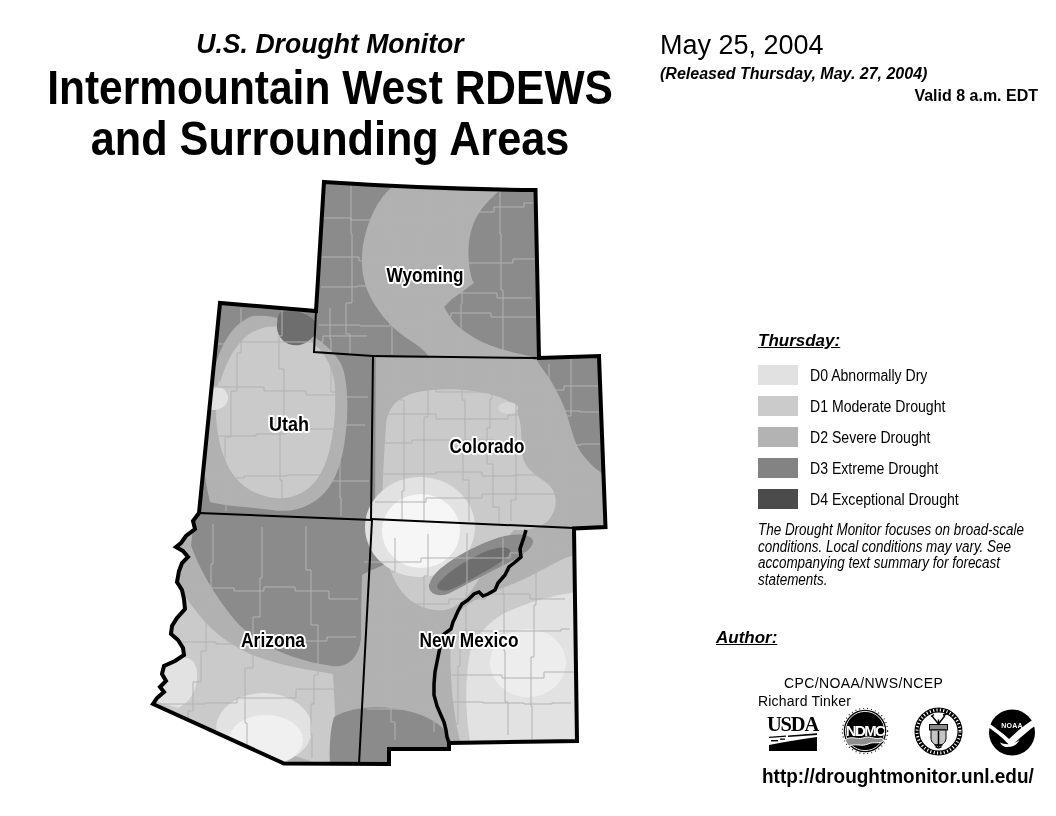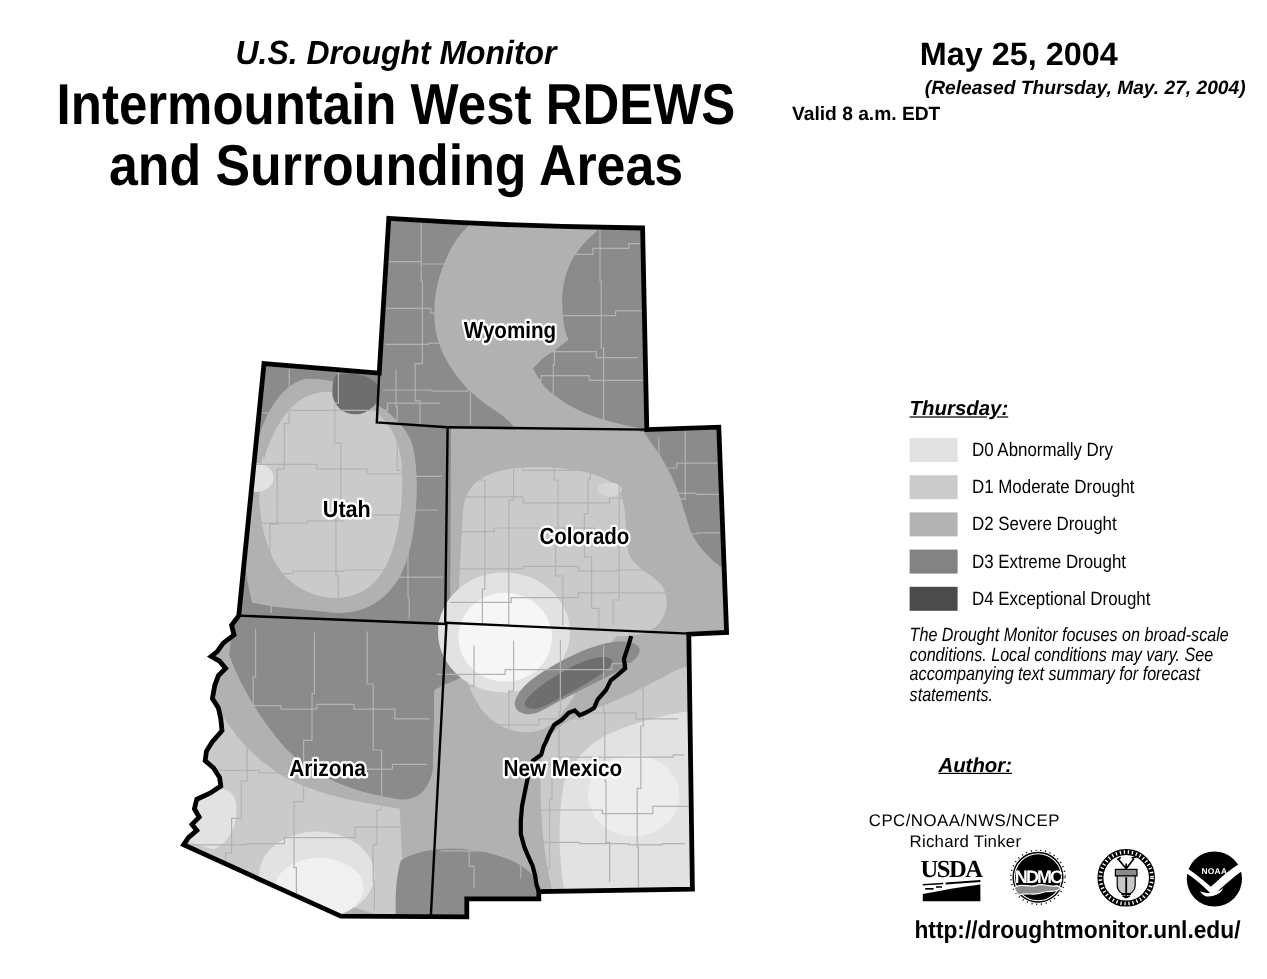--- a/index.html
+++ b/index.html
@@ -6,25 +6,25 @@
 .abs{position:absolute}
 </style></head>
 <body>
 
 <div class="abs" style="left:0;top:28px;width:660px;text-align:center;font-size:28px;font-weight:bold;font-style:italic;transform:scaleX(0.95)">U.S. Drought Monitor</div>
 
 <div class="abs" style="left:0;top:60px;width:660px;text-align:center;font-size:48px;font-weight:bold;transform:scaleX(0.885)">Intermountain West RDEWS</div>
 
 <div class="abs" style="left:0;top:111px;width:660px;text-align:center;font-size:48px;font-weight:bold;transform:scaleX(0.90)">and Surrounding Areas</div>
 
-<div class="abs" style="left:660px;top:30px;width:378px;text-align:center;font-size:27px;font-weight:bold">May 25, 2004</div>
+<div class="abs" style="left:660px;top:30px;width:378px;font-size:27px;font-weight:normal">May 25, 2004</div>
 
-<div class="abs" style="left:660px;top:65px;width:378px;text-align:right;font-size:16px;font-weight:bold;font-style:italic">(Released Thursday, May. 27, 2004)</div>
+<div class="abs" style="left:660px;top:65px;width:378px;text-align:left;font-size:16px;font-weight:bold;font-style:italic">(Released Thursday, May. 27, 2004)</div>
 
-<div class="abs" style="left:660px;top:87px;width:378px;text-align:left;font-size:16px;font-weight:bold">Valid 8 a.m. EDT</div>
+<div class="abs" style="left:660px;top:87px;width:378px;text-align:right;font-size:16px;font-weight:bold">Valid 8 a.m. EDT</div>
 
 <svg class="abs" style="left:0;top:0" width="1056" height="816" viewBox="0 0 1056 816">
 <defs>
 <clipPath id="region">
 <path d="M324,182 Q430,189 535.5,190 L539,358 L599,356 L605.5,527 L574,528.5 L577,741 L449,743 L449,749 L389,749 L389,764 L284,763.5 L153,704
 L157,698 L164,692 L160,687 L166,681 L162,674 L164,666 L175,661 L184,655 L183,648 L178,640 L171,634 L172,626 L177,618 L185,609 L184,599 L182,590 L177,582 L179,571 L182,563 L188,557 L183,551 L176,547 L181,543 L186,536 L195,529 L193,521 L199,513
 L220,303 L316,311 Z"></path>
 </clipPath>
 </defs>
 <g clip-path="url(#region)">
@@ -147,25 +147,25 @@
 
 <div class="abs" style="left:758px;top:489px;width:40px;height:20px;background:#4b4b4b"></div>
 
 <div class="abs" style="left:810px;top:491px;font-size:16px;transform:scaleX(0.88);transform-origin:left center">D4 Exceptional Drought</div>
 
 <div class="abs" style="left:758px;top:522px;font-size:16px;font-style:italic;line-height:16.5px;transform:scaleX(0.84);transform-origin:left top;white-space:pre">The Drought Monitor focuses on broad-scale
 conditions. Local conditions may vary. See
 accompanying text summary for forecast
 statements.</div>
 
-<div class="abs" style="left:782px;top:628px;font-size:17px;font-weight:bold;font-style:italic;text-decoration:underline">Author:</div>
+<div class="abs" style="left:716px;top:628px;font-size:17px;font-weight:bold;font-style:italic;text-decoration:underline">Author:</div>
 
 <div class="abs" style="left:758px;top:693px;font-size:14px;letter-spacing:0.2px">Richard Tinker</div>
 
-<div class="abs" style="left:724px;top:675px;font-size:14px;letter-spacing:0.4px">CPC/NOAA/NWS/NCEP</div>
+<div class="abs" style="left:784px;top:675px;font-size:14px;letter-spacing:0.4px">CPC/NOAA/NWS/NCEP</div>
 
 <svg class="abs" style="left:766px;top:712px" width="54" height="42" viewBox="0 0 54 42">
 <text x="1" y="19" font-family="Liberation Serif,serif" font-size="20.5px" font-weight="bold" letter-spacing="-1.2">USDA</text>
 <path d="M3,24.7 L20,23.6 L20,24.8 L3,25.9 Z M22,23.4 L51,21.3 L51,23 L22,25.1 Z" fill="#000"></path>
 <rect x="5" y="28" width="7" height="1.4" fill="#000"></rect>
 <rect x="14" y="26.5" width="5" height="1.3" fill="#000"></rect>
 <path d="M3,33 C18,30 35,27 51,25 L51,39 L3,39 Z" fill="#000"></path>
 </svg>
 
 <svg class="abs" style="left:841px;top:708px" width="48" height="47" viewBox="0 0 48 47">

